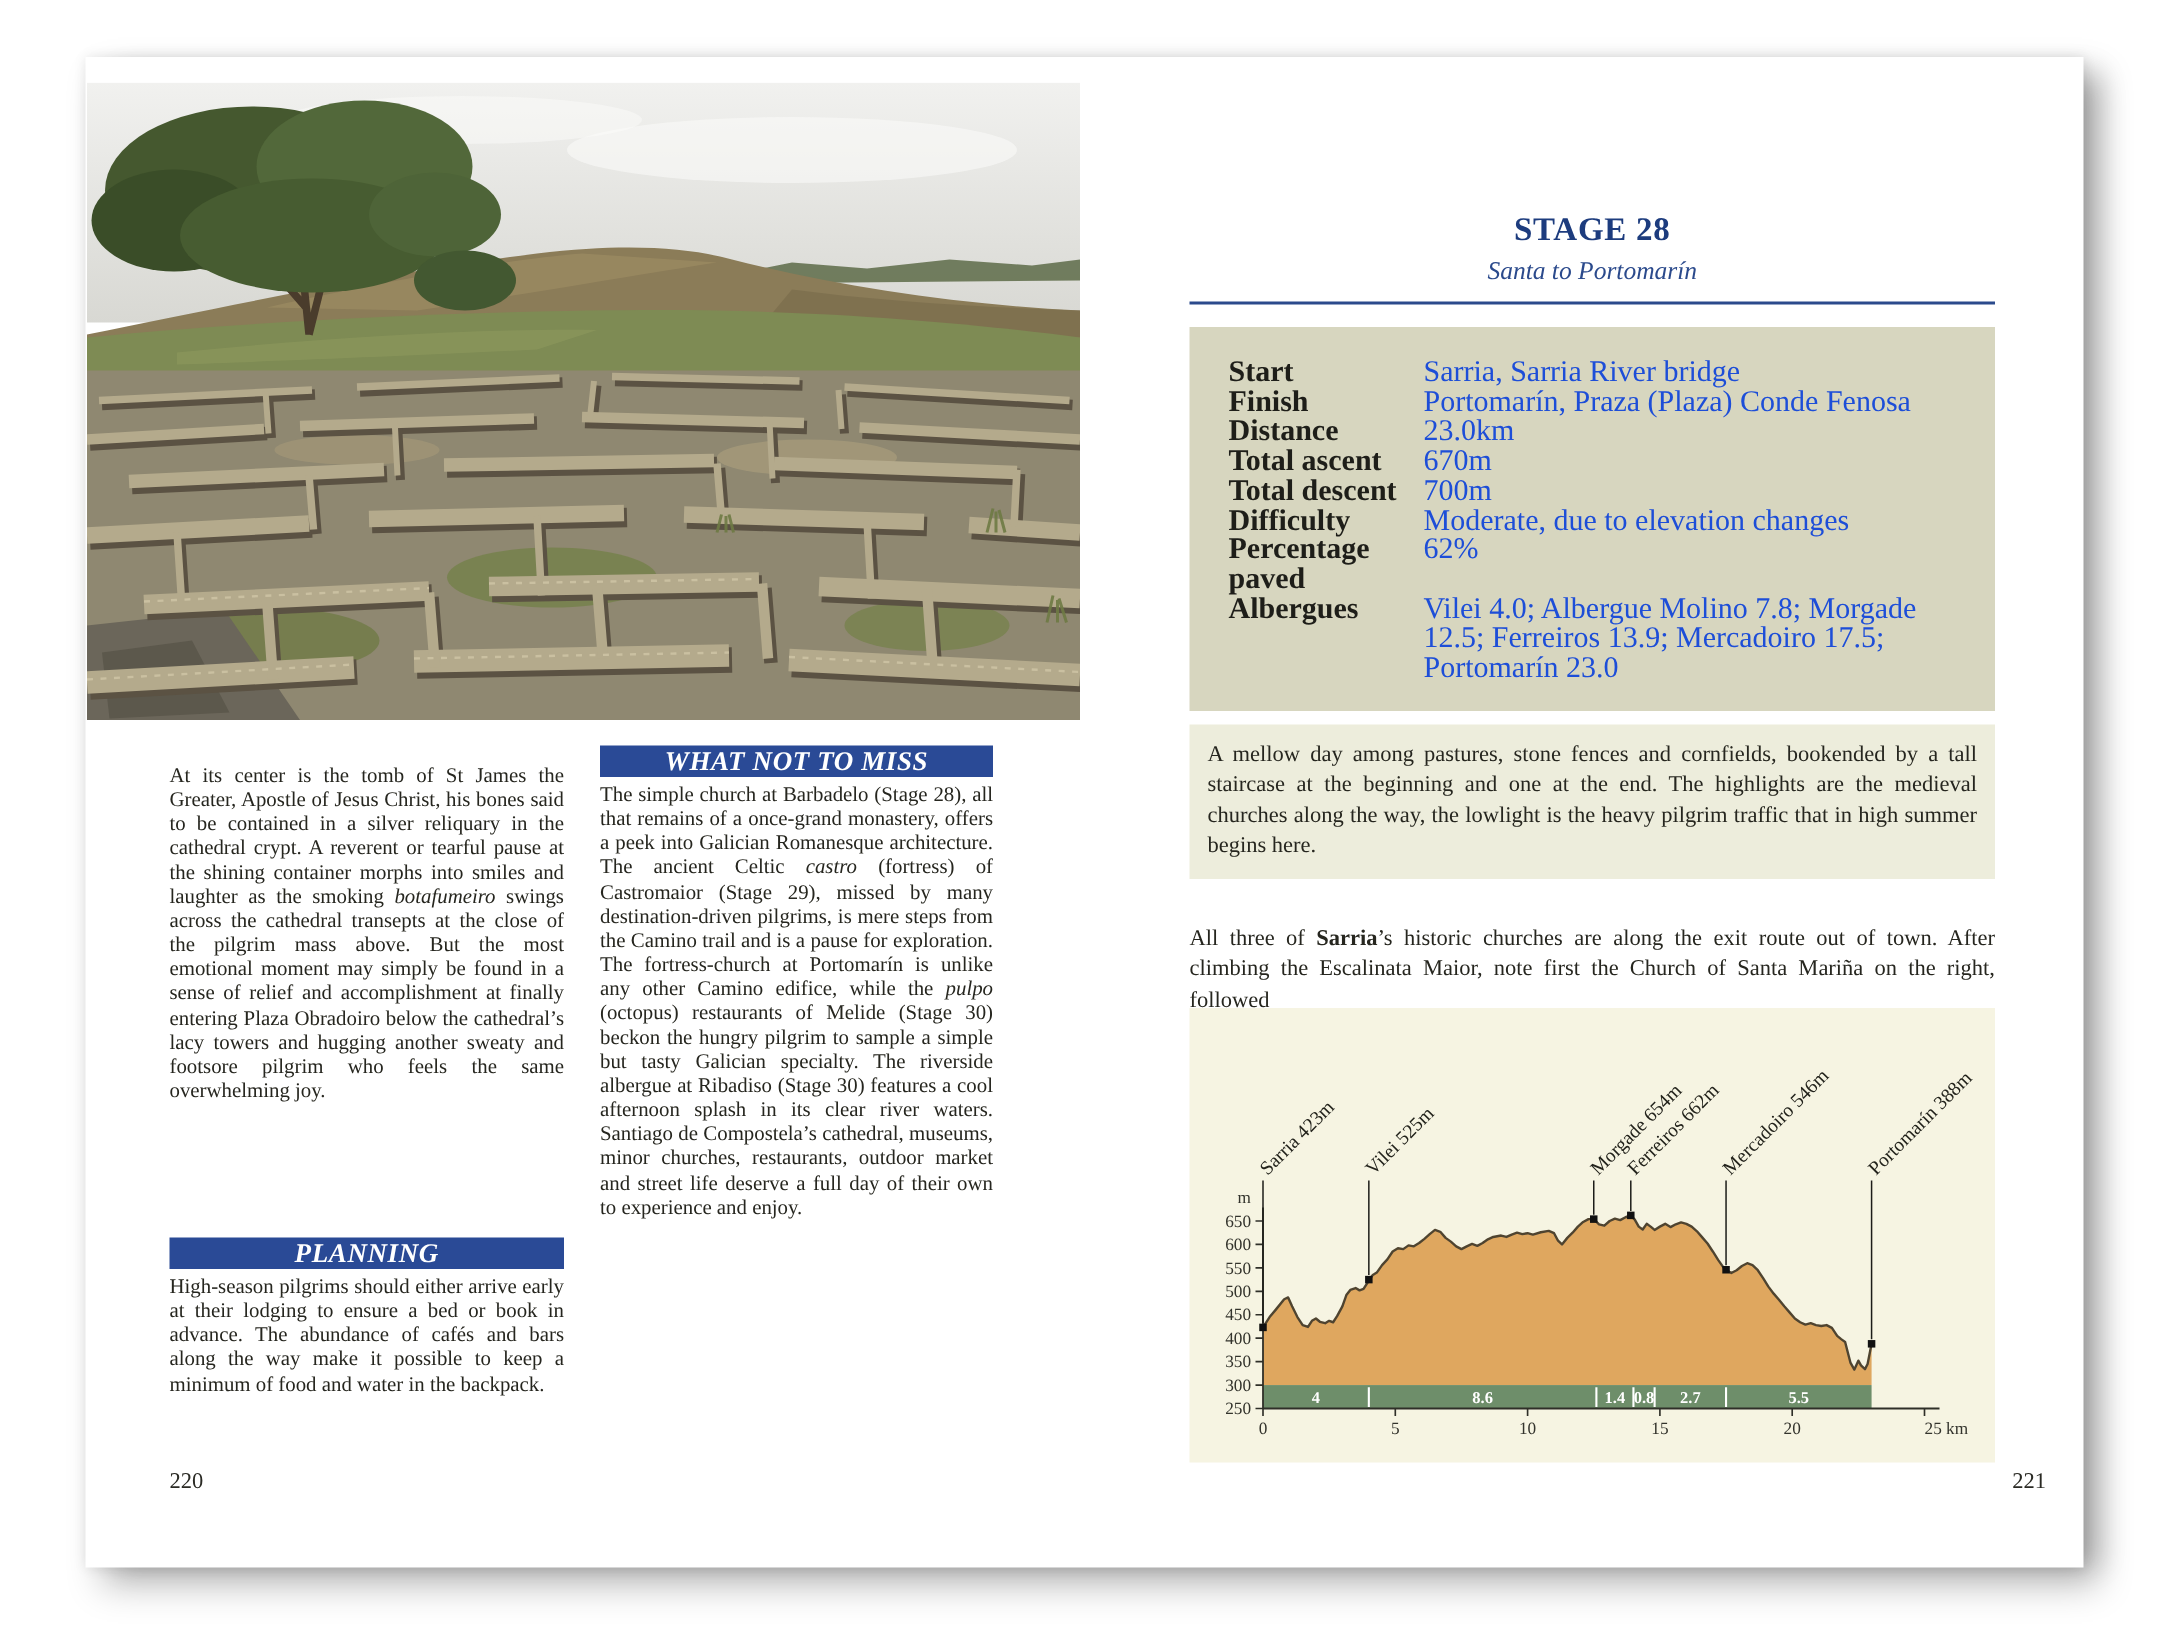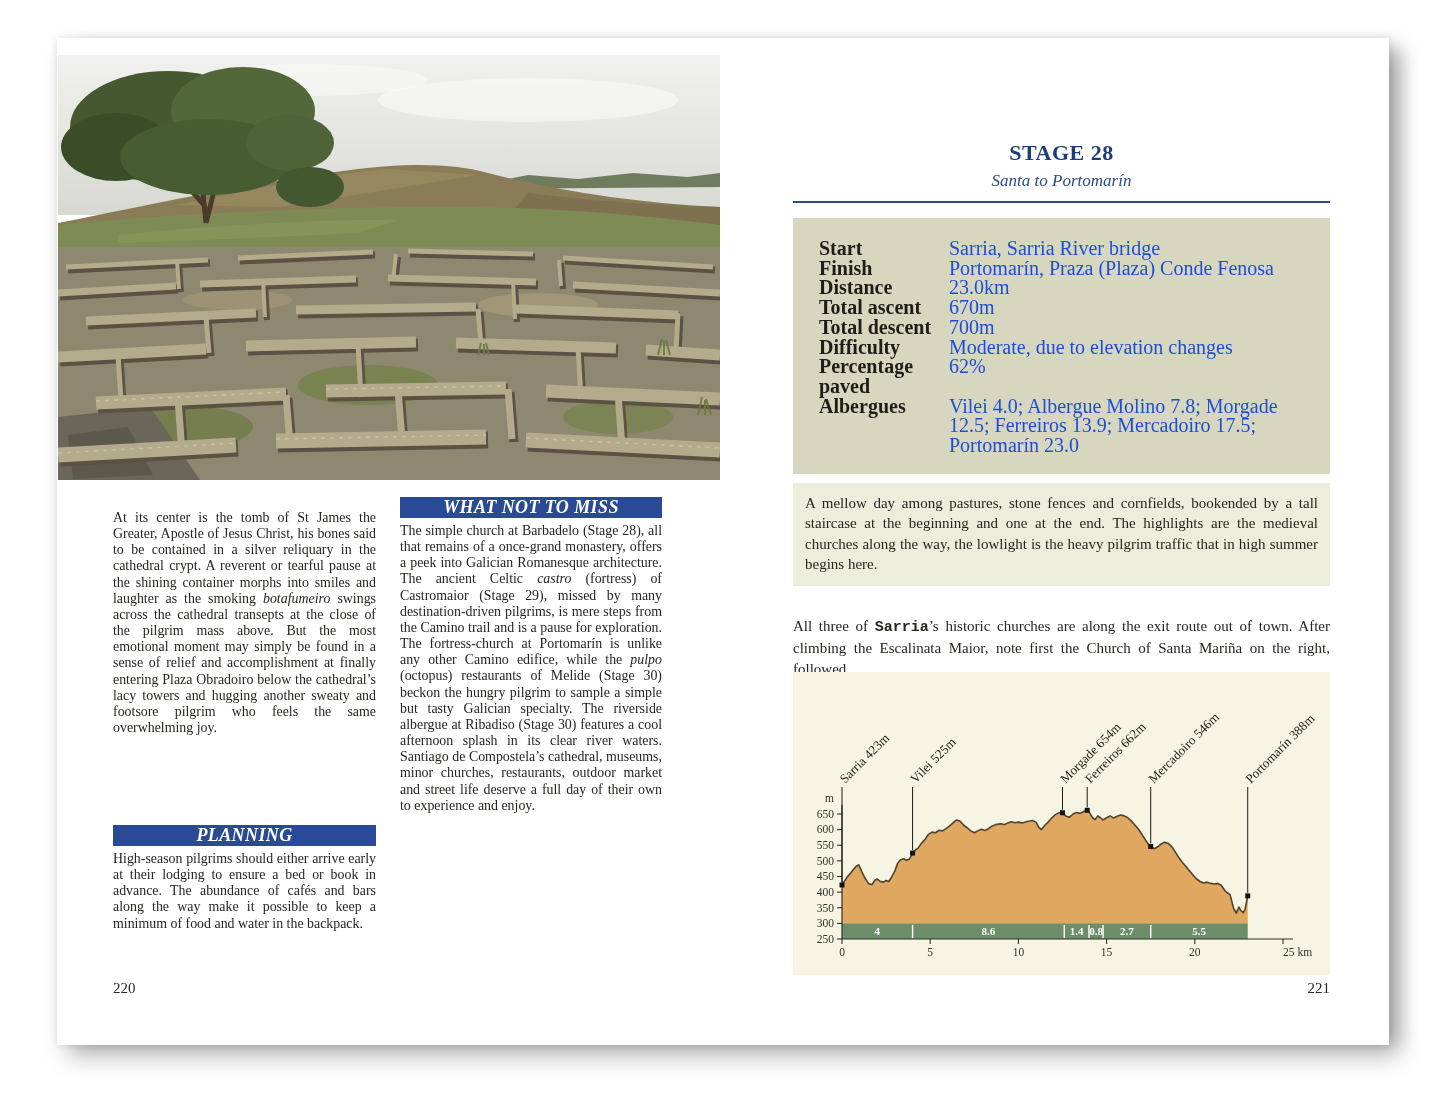--- a/index.html
+++ b/index.html
@@ -24,21 +24,21 @@
   .col2 { left:343px; top:485px; width:262px; }
   .section-bar {
     position:absolute; height:21px; background:#2a4a96; color:#ffffff;
     font-style:italic; font-weight:bold; font-size:18px; letter-spacing:0.4px;
     text-align:center; line-height:21px;
   }
   .bar-planning { left:56px; top:787px; width:263px; }
   .bar-wntm { left:343px; top:459px; width:262px; }
   .pagenum { position:absolute; font-size:15px; color:#2a2a24; }
   .pn-left { left:56px; top:942px; }
-  .pn-right { left:736px; top:942px; width:537px; text-align:right; }
+  .pn-right { left:770px; top:942px; width:537px; text-align:right; }
   
   .stage-title { position:absolute; left:736px; top:102px; width:537px; text-align:center;
     font-size:22px; font-weight:bold; color:#1d3c7e; letter-spacing:0.5px; }
   .stage-subtitle { position:absolute; left:736px; top:133px; width:537px; text-align:center;
     font-size:17px; font-style:italic; color:#2b4a8c; }
   .title-rule { position:absolute; left:736px; top:163px; width:537px; height:0;
     border-top:2px solid #2b4a8c; }
   .info-box { position:absolute; left:736px; top:180px; width:537px; min-height:242px;
     background:#d7d6bf; padding:21px 26px 18px 26px; }
   .info-row { display:flex; font-size:20px; line-height:19.7px; }
@@ -179,21 +179,21 @@
         <div class="info-value">62%</div>
       </div>
       <div class="info-row">
         <div class="info-label">Albergues</div>
         <div class="info-value">Vilei 4.0; Albergue Molino 7.8; Morgade 12.5; Ferreiros 13.9; Mercadoiro 17.5; Portomarín 23.0</div>
       </div>
     </div>
 
   <div class="summary-box"><span>A mellow day among pastures, stone fences and cornfields, bookended by a tall staircase at the beginning and one at the end. The highlights are the medieval churches along the way, the lowlight is the heavy pilgrim traffic that in high summer begins here.</span></div>
 
-  <div class="intro-para"><span>All three of </span><span style="font-weight: bold; font-family: Liberation Mono, monospace;">Sarria</span><span>’s historic churches are along the exit route out of town. After climbing the Escalinata Maior, note first the Church of Santa Mariña on the right, followed</span></div>
+  <div class="intro-para"><span>All three of </span><span style="font-weight: bold;">Sarria</span><span>’s historic churches are along the exit route out of town. After climbing the Escalinata Maior, note first the Church of Santa Mariña on the right, followed</span></div>
 
   <div class="chart-box">
     <svg width="537" height="303" viewBox="0 0 537 303">
         <path d="M49,251.375 L49.00,212.94 L53.41,206.06 L57.82,200.75 L63.11,194.19 L65.76,192.94 L68.40,198.88 L71.93,206.06 L75.46,211.38 L78.99,212.63 L81.63,208.56 L84.28,207.00 L86.93,209.19 L90.45,210.13 L93.10,208.56 L95.75,209.50 L98.39,205.44 L101.92,198.88 L104.57,191.38 L107.21,187.94 L110.74,186.69 L113.39,188.25 L116.03,187.31 L119.56,181.69 L122.21,177.94 L124.85,176.38 L128.38,171.38 L131.91,167.63 L135.44,162.31 L138.96,160.13 L142.49,160.75 L146.02,158.25 L149.55,158.88 L153.08,156.69 L156.60,153.88 L160.13,150.75 L163.66,147.94 L167.19,149.19 L170.72,153.25 L174.24,155.75 L177.77,158.88 L181.30,160.75 L184.83,158.88 L188.36,157.31 L191.88,158.56 L195.41,156.69 L198.94,154.19 L202.47,152.63 L207.76,151.69 L211.29,152.63 L214.82,151.06 L218.34,149.81 L221.87,150.75 L225.40,150.13 L228.93,151.06 L234.22,149.50 L239.51,148.56 L243.04,150.13 L245.69,155.13 L248.33,157.63 L251.86,153.25 L255.39,149.81 L258.92,145.75 L262.44,142.63 L265.97,140.75 L269.50,140.75 L273.03,144.19 L276.56,145.13 L280.08,142.00 L283.61,140.44 L287.14,141.38 L290.67,139.50 L294.20,138.25 L296.84,141.06 L299.49,145.75 L302.13,147.63 L304.78,143.88 L307.43,145.75 L310.07,147.94 L313.60,145.75 L317.13,143.88 L320.66,146.06 L324.18,144.19 L327.71,142.94 L331.24,143.88 L334.77,145.75 L338.30,148.88 L341.82,152.94 L345.35,157.00 L348.88,162.31 L352.41,167.94 L355.94,172.94 L357.70,174.50 L361.23,176.69 L364.76,174.81 L368.28,172.00 L371.81,170.13 L375.34,171.38 L378.87,174.81 L382.40,180.13 L385.92,185.75 L389.45,190.44 L392.98,194.50 L396.51,198.88 L400.04,202.94 L403.56,207.00 L407.09,209.50 L410.62,211.06 L414.15,210.13 L417.68,211.38 L421.20,212.00 L424.73,211.38 L428.26,213.25 L431.79,218.56 L434.43,220.75 L437.08,222.63 L438.84,229.50 L440.61,236.38 L443.25,241.06 L445.90,235.13 L447.66,238.25 L450.31,240.75 L452.07,237.31 L454.72,223.88 L454.72,251.375 Z" fill="#dfa75f"></path>
         <rect x="49" y="251.375" width="405.72" height="15.625" fill="#6e8e6a"></rect>
         <line x1="119.56" y1="252.875" x2="119.56" y2="266" stroke="#ffffff" stroke-width="1.4"></line>
         <line x1="271.264" y1="252.875" x2="271.264" y2="266" stroke="#ffffff" stroke-width="1.4"></line>
         <line x1="295.96000000000004" y1="252.875" x2="295.96000000000004" y2="266" stroke="#ffffff" stroke-width="1.4"></line>
         <line x1="310.07200000000006" y1="252.875" x2="310.07200000000006" y2="266" stroke="#ffffff" stroke-width="1.4"></line>
         <line x1="357.7" y1="252.875" x2="357.7" y2="266" stroke="#ffffff" stroke-width="1.4"></line>

